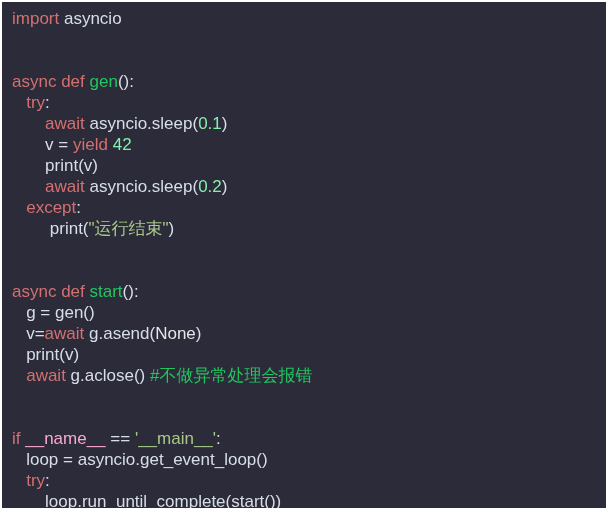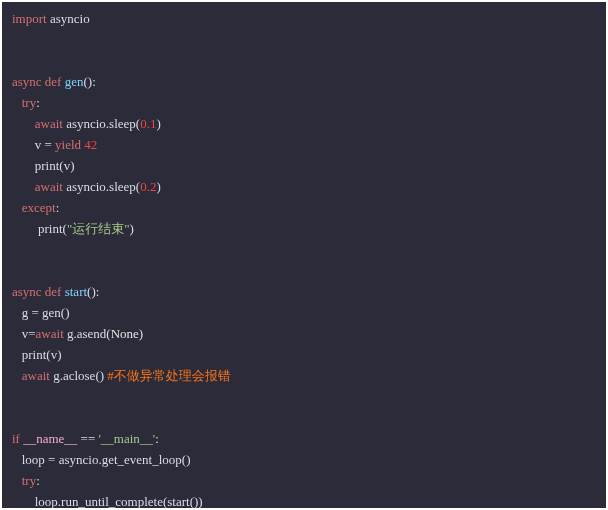--- a/index.html
+++ b/index.html
@@ -11,35 +11,35 @@
   }
   body {
     background: #ffffff;
   }
   .code-block {
     box-sizing: border-box;
     width: 604px;
     height: 506px;
     margin: 2px;
     background: #2b2b3a;
-    font-family: Liberation Serif, serif;
-    font-size: 13px;
+    font-family: Liberation Sans, sans-serif;
+    font-size: 17px;
     line-height: 21px;
     color: #d8dee9;
     padding: 6px 10px 6px 10px;
     white-space: pre;
     overflow: hidden;
   }
   .kw   { color: #d37070; }   
-  .fn   { color: #7dd3fc; }   
+  .fn   { color: #22c55e; }   
   .id   { color: #d8dee9; }   
-  .num  { color: #ef4444; }   
+  .num  { color: #86efac; }   
   .str  { color: #a8c888; }   
   .none { color: #e5e5e5; }   
   .dund { color: #f9a8d4; }   
-  .cmt  { color: #f97316; }   
+  .cmt  { color: #22c55e; }   
   .punc { color: #d8dee9; }   
   .op   { color: #d8dee9; }
 </style>
 </head>
 <body>
 
 <pre class="code-block" id="code"><div><span class="kw">import</span><span class="id"> asyncio</span></div><div>&nbsp;</div><div>&nbsp;</div><div><span class="kw">async def </span><span class="fn">gen</span><span class="punc">():</span></div><div><span class="id">   </span><span class="kw">try</span><span class="punc">:</span></div><div><span class="id">       </span><span class="kw">await</span><span class="id"> asyncio.sleep(</span><span class="num">0.1</span><span class="punc">)</span></div><div><span class="id">       v </span><span class="op">=</span><span class="id"> </span><span class="kw">yield</span><span class="id"> </span><span class="num">42</span></div><div><span class="id">       print(v)</span></div><div><span class="id">       </span><span class="kw">await</span><span class="id"> asyncio.sleep(</span><span class="num">0.2</span><span class="punc">)</span></div><div><span class="id">   </span><span class="kw">except</span><span class="punc">:</span></div><div><span class="id">        print(</span><span class="str">"运行结束"</span><span class="punc">)</span></div><div>&nbsp;</div><div>&nbsp;</div><div><span class="kw">async def </span><span class="fn">start</span><span class="punc">():</span></div><div><span class="id">   g = gen()</span></div><div><span class="id">   v=</span><span class="kw">await</span><span class="id"> g.asend(</span><span class="none">None</span><span class="punc">)</span></div><div><span class="id">   print(v)</span></div><div><span class="id">   </span><span class="kw">await</span><span class="id"> g.aclose() </span><span class="cmt">#不做异常处理会报错</span></div><div>&nbsp;</div><div>&nbsp;</div><div><span class="kw">if</span><span class="id"> </span><span class="dund">__name__</span><span class="id"> == </span><span class="str">'__main__'</span><span class="punc">:</span></div><div><span class="id">   loop = asyncio.get_event_loop()</span></div><div><span class="id">   </span><span class="kw">try</span><span class="punc">:</span></div><div><span class="id">       loop.run_until_complete(start())</span></div></pre>
 
 </body></html>

